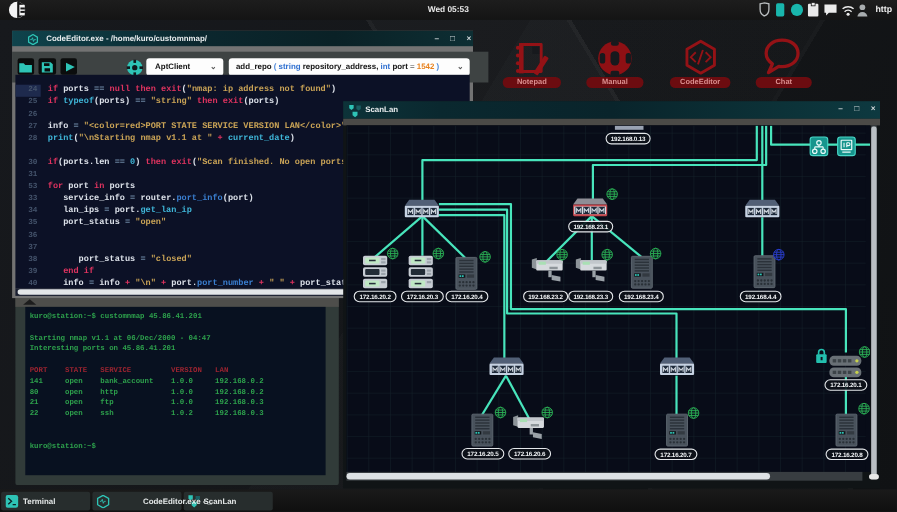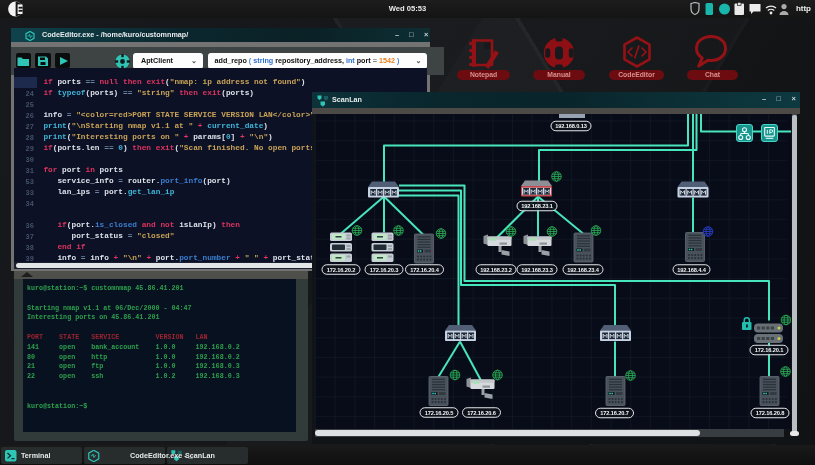--- a/index.html
+++ b/index.html
@@ -25,21 +25,21 @@
 #editor{left:11px;top:27.5px;width:419px;height:243.5px;background:#737373;}
 #edtitle{left:0;top:0;width:419px;height:14.5px;background:linear-gradient(90deg,#0f434c 0%,#0b272e 40%,#0a2126 70%,#0d2e33 100%);}
 #edtitletxt{left:31px;top:0;height:14.5px;line-height:14.5px;color:#e8ecee;font-size:7.2px;font-weight:bold;}
 .winbtns{top:0;height:14.5px;line-height:14.5px;color:#cdd4d6;font-size:7.5px;font-weight:bold;letter-spacing:0;}
 #edtools{left:0;top:19px;width:419px;height:28px;background:#3e4343;padding-left:14px;}
 .tbtn{top:6px;width:15.5px;height:15.5px;background:#0b0d0d;border-radius:2px;}
 .dd{top:6px;height:16px;background:#fdfdfd;border-radius:3px;color:#111;font-size:7.2px;font-weight:bold;line-height:16px;white-space:pre;}
 #edcode{left:3px;top:40.5px;width:413px;height:194px;background:#0c1126;overflow:hidden;}
 #gutterhl{left:0px;top:9px;width:23px;height:11px;background:#1e2a4d;}
 .cl{position:absolute;left:0;width:413px;height:11px;line-height:11px;font-family:"Liberation Mono",monospace;font-size:7.8px;font-weight:bold;white-space:pre;color:#dde2ea;}
-.ln{position:absolute;width:20px;text-align:right;color:#44536b;font-size:7px;left:0;top:0;margin-top:12px;}
+.ln{position:absolute;width:20px;text-align:right;color:#44536b;font-size:7px;left:0;top:0;}
 .cd{position:absolute;left:29.4px;top:0;}
 .k{color:#df335f;}.f{color:#3fb6d8;text-align:right;}.s{color:#c9a356;}.m{color:#3a7fd0;}.o{color:#6b84a0;}
 #edscroll{left:3px;top:234.5px;width:413px;height:6.5px;background:#191e30;}
 #edthumb{left:2px;top:0.5px;width:405px;height:5.5px;background:#e3e6e8;border-radius:3px;}
 
 #scan{left:312px;top:92px;width:488px;height:352px;background:#101416;}
 #scantitle{left:0;top:0;width:488px;height:15.5px;background:linear-gradient(90deg,#0d3339 0%,#0a282f 18%,#09242b 50%,#0c3238 82%,#0d3940 100%);}
 #scantitletxt{left:20px;top:0;height:15.5px;line-height:15.5px;color:#e8ecee;font-size:7.2px;font-weight:bold;}
 #scanband{left:0;top:15.5px;width:488px;height:6px;background:#4b4a47;}
 #mapwrap{left:3px;top:21.5px;width:476px;height:315.5px;background:#080c18;overflow:hidden;}
@@ -148,28 +148,28 @@
   <div class="abs dd" style="left:122px;width:62px;padding-left:8px;">AptClient<span style="position:absolute;right:6px;color:#555;">⌄</span></div>
   <div class="abs dd" style="left:196.5px;width:212px;padding-left:7px;">add_repo <span style="color:#4a86d8">(</span> <span style="color:#2e6fd0">string</span> repository_address, <span style="color:#2e6fd0">int</span> port <span style="color:#888">=</span> <span style="color:#e8821e">1542</span> <span style="color:#4a86d8">)</span><span style="position:absolute;right:5px;color:#555;">⌄</span></div>
  </div>
  <div class="abs" id="edcode">
       <div class="abs" id="gutterhl"></div>
       <div class="cl" style="top:9.4px"><span class="ln">24</span><span class="cd"><span class="k">if</span> ports <span class="o">==</span> <span class="k">null</span> <span class="k">then</span> <span class="k">exit</span>(<span class="s">"nmap: ip address not found"</span>)</span></div>
       <div class="cl" style="top:20.4px"><span class="ln">25</span><span class="cd"><span class="k">if</span> <span class="f">typeof</span>(ports) <span class="o">==</span> <span class="s">"string"</span> <span class="k">then</span> <span class="k">exit</span>(ports)</span></div>
       <div class="cl" style="top:31.4px"><span class="ln">26</span><span class="cd"></span></div>
       <div class="cl" style="top:42.4px"><span class="ln">27</span><span class="cd">info <span class="o">=</span> <span class="s">"&lt;color=red&gt;PORT STATE SERVICE VERSION LAN&lt;/color&gt;"</span></span></div>
       <div class="cl" style="top:53.4px"><span class="ln">28</span><span class="cd"><span class="f">print</span>(<span class="s">"\nStarting nmap v1.1 at "</span> <span class="k">+</span> <span class="f">current_date</span>)</span></div>
-      <div class="cl" style="top:64.4px"><span class="ln">29</span><span class="cd"><span class="f">print</span>(<span class="s">"Interesting ports on "</span> <span class="k">+</span> params[<span class="f">0</span>] <span class="k">+</span> <span class="s">"\n"</span>)</span></div>
       <div class="cl" style="top:75.4px"><span class="ln">30</span><span class="cd"><span class="k">if</span>(ports.len <span class="o">==</span> <span class="f">0</span>) <span class="k">then</span> <span class="k">exit</span>(<span class="s">"Scan finished. No open ports.")</span></span></div>
       <div class="cl" style="top:86.4px"><span class="ln">31</span><span class="cd"></span></div>
       <div class="cl" style="top:97.4px"><span class="ln">53</span><span class="cd"><span class="k">for</span> port <span class="k">in</span> ports</span></div>
       <div class="cl" style="top:108.4px"><span class="ln">33</span><span class="cd">   service_info <span class="o">=</span> router.<span class="m">port_info</span>(port)</span></div>
       <div class="cl" style="top:119.4px"><span class="ln">34</span><span class="cd">   lan_ips <span class="o">=</span> port.<span class="f">get_lan_ip</span></span></div>
+      <div class="cl" style="top:130.4px"><span class="ln">35</span><span class="cd">   port_status <span class="o">=</span> <span class="s">"open"</span></span></div>
       <div class="cl" style="top:141.4px"><span class="ln">36</span><span class="cd"></span></div>
-      <div class="cl" style="top:152.4px"><span class="ln">37</span><span class="cd">   <span class="k">if</span>(port.<span class="m">is_closed</span> <span class="k">and</span> <span class="k">not</span> isLanIp) <span class="k">then</span></span></div>
+      <div class="cl" style="top:152.4px"><span class="ln">37</span></div>
       <div class="cl" style="top:163.4px"><span class="ln">38</span><span class="cd">      port_status <span class="o">=</span> <span class="s">"closed"</span></span></div>
       <div class="cl" style="top:174.4px"><span class="ln">39</span><span class="cd">   <span class="k">end</span> <span class="k">if</span></span></div>
       <div class="cl" style="top:185.4px"><span class="ln">40</span><span class="cd">   info <span class="o">=</span> info <span class="k">+</span> <span class="s">"\n"</span> <span class="k">+</span> port.<span class="m">port_number</span> <span class="k">+</span> <span class="s">" "</span> <span class="k">+</span> port_status</span></div>
     </div>
  <div class="abs" id="edscroll">
       <div class="abs" id="edthumb"></div>
     </div>
 </div>
 
 <div class="abs" id="scan">

